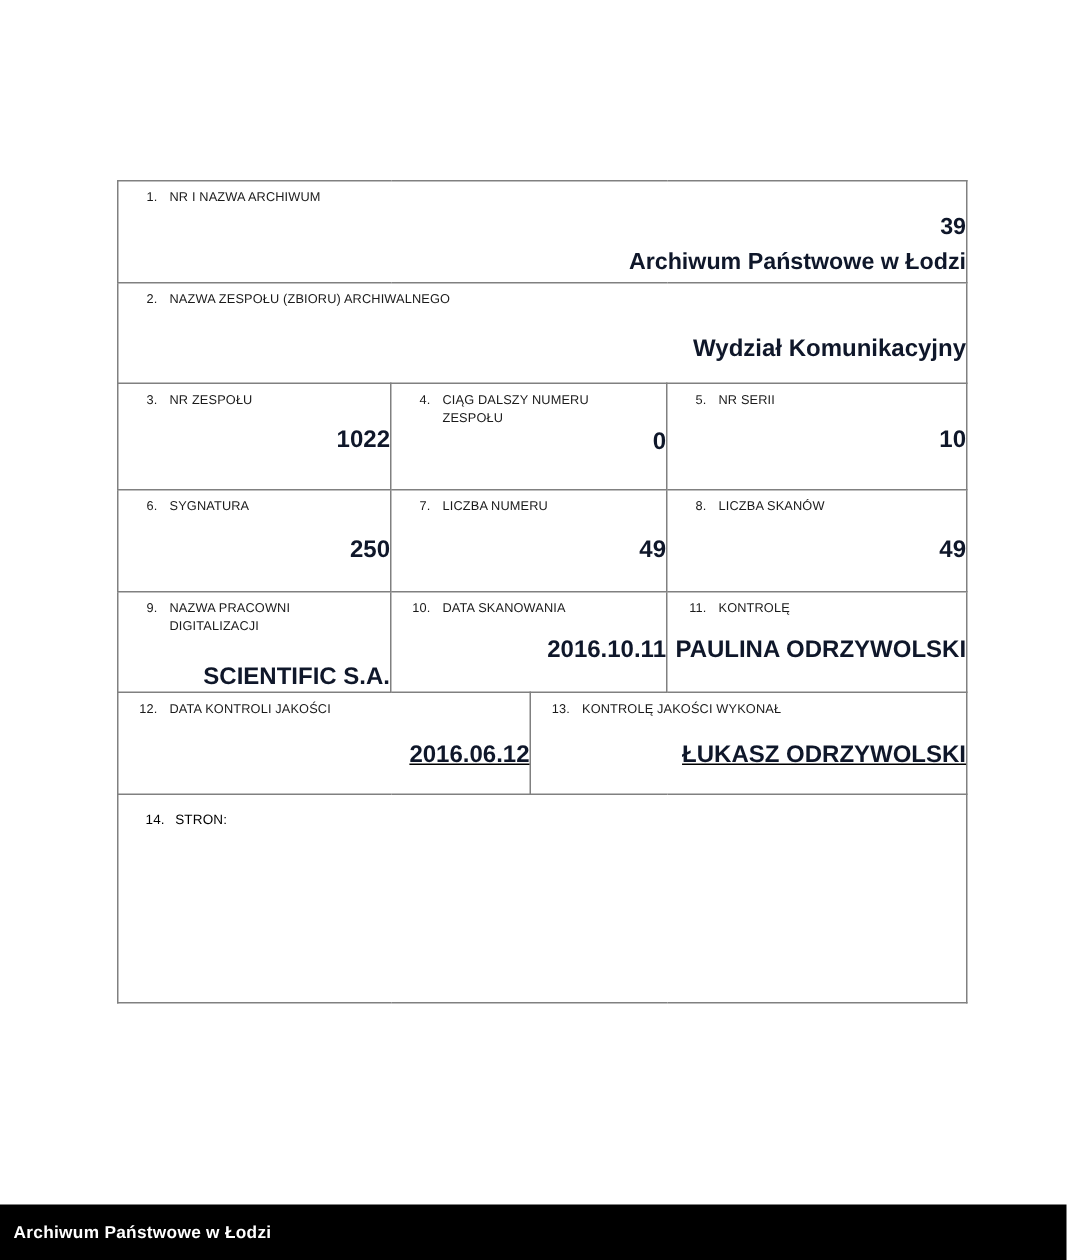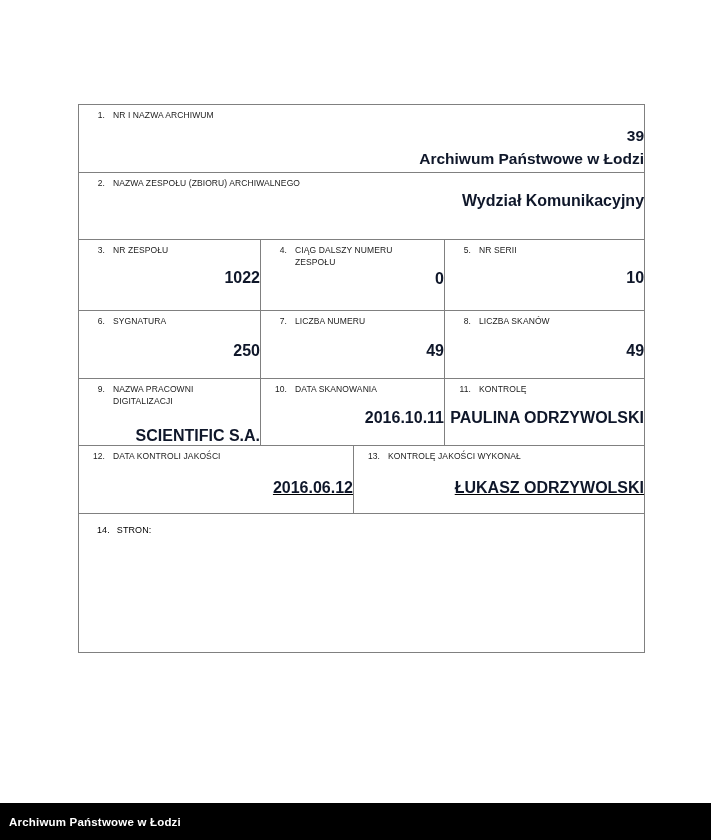--- a/index.html
+++ b/index.html
@@ -12,21 +12,21 @@
     background: #ffffff;
     font-family: "Liberation Sans", sans-serif;
     color: #000000;
     position: relative;
     overflow: hidden;
   }
 
   .page {
     position: absolute;
     left: 0;
-    top: 0;
+    top: 16px;
     width: 711px;
     height: 803px;
     background: #ffffff;
   }
 
   
   .form-table {
     position: absolute;
     left: 78px;
     top: 104px;
@@ -75,21 +75,21 @@
     color: #0f172a;
     line-height: 1.18;
   }
 
   
   .r1 { height: 67px; }
   .r1 .val { font-size: 15.5px; margin-top: 5px; }
   .r1 .val-title { font-size: 15.5px; }
 
   .r2 { height: 66px; }
-  .r2 .val { font-size: 16px; margin-top: 2px; }
+  .r2 .val { font-size: 16px; margin-top: 18px; }
 
   .r3 { height: 70px; }
   .r3 .val { font-size: 16px; margin-top: 12px; }
   .r3 .val.tight { margin-top: 2px; }
 
   .r4 { height: 67px; }
   .r4 .val { font-size: 16px; margin-top: 14px; }
 
   .r5 { height: 66px; }
   .r5 .val { font-size: 16px; margin-top: 20px; }

